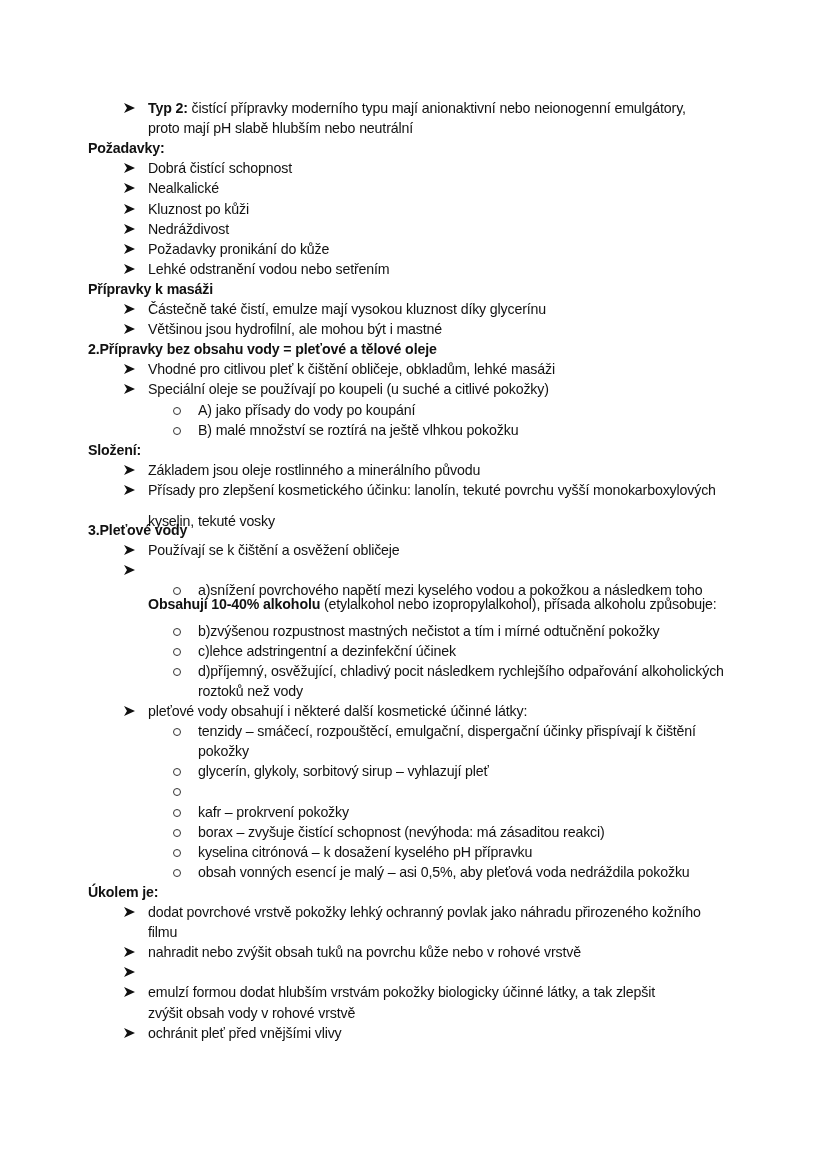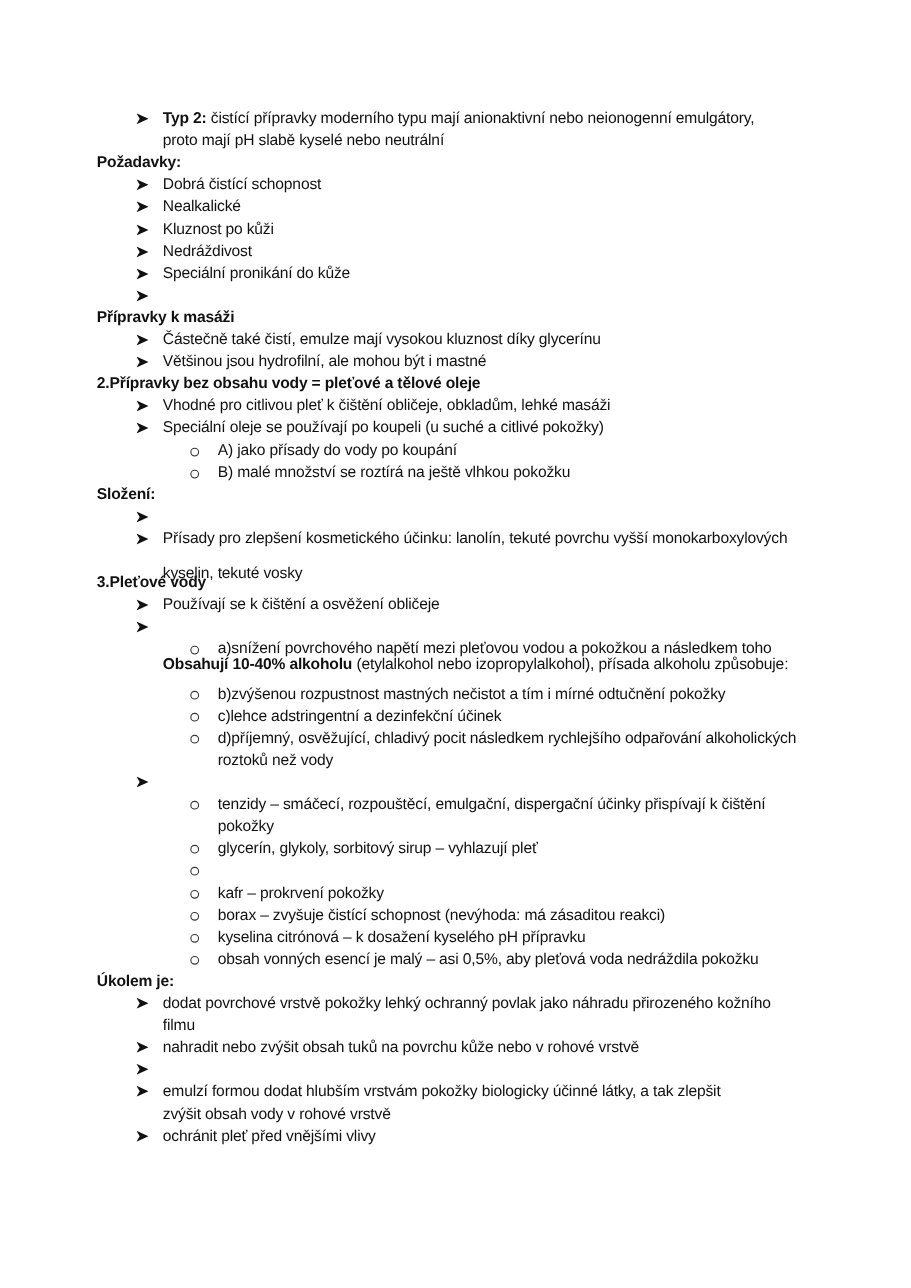--- a/index.html
+++ b/index.html
@@ -17,21 +17,21 @@
 </head>
 <body>
 
 <div class="page" id="page">
     <div class="arrow" style="left: 124px; top: 98px;">
       <svg width="11" height="10" viewBox="0 0 11 10">
         <path d="M0 0 L11 5 L0 10 L3 5 Z" fill="#111"></path>
       </svg>
     </div>
     <div class="line" style="left: 148px; top: 98px;"><b>Typ 2:</b><span> čistící přípravky moderního typu mají anionaktivní nebo neionogenní emulgátory,</span></div>
-    <div class="line" style="left: 148px; top: 118.1px;">proto mají pH slabě kyselé nebo neutrální</div>
+    <div class="line" style="left: 148px; top: 118.1px;">proto mají pH slabě hlubším nebo neutrální</div>
     <div class="line heading" style="top: 138.2px;">Požadavky:</div>
     <div class="arrow" style="left: 124px; top: 158.3px;">
       <svg width="11" height="10" viewBox="0 0 11 10">
         <path d="M0 0 L11 5 L0 10 L3 5 Z" fill="#111"></path>
       </svg>
     </div>
     <div class="line" style="left: 148px; top: 158.3px;"><span>Dobrá čistící schopnost</span></div>
     <div class="arrow" style="left: 124px; top: 178.4px;">
       <svg width="11" height="10" viewBox="0 0 11 10">
         <path d="M0 0 L11 5 L0 10 L3 5 Z" fill="#111"></path>
@@ -48,26 +48,27 @@
       <svg width="11" height="10" viewBox="0 0 11 10">
         <path d="M0 0 L11 5 L0 10 L3 5 Z" fill="#111"></path>
       </svg>
     </div>
     <div class="line" style="left: 148px; top: 218.6px;"><span>Nedráždivost</span></div>
     <div class="arrow" style="left: 124px; top: 238.7px;">
       <svg width="11" height="10" viewBox="0 0 11 10">
         <path d="M0 0 L11 5 L0 10 L3 5 Z" fill="#111"></path>
       </svg>
     </div>
-    <div class="line" style="left: 148px; top: 238.7px;"><span>Speciální pronikání do kůže</span></div>
+    <div class="line" style="left: 148px; top: 238.7px;"><span>Požadavky pronikání do kůže</span></div>
     <div class="arrow" style="left: 124px; top: 258.8px;">
       <svg width="11" height="10" viewBox="0 0 11 10">
         <path d="M0 0 L11 5 L0 10 L3 5 Z" fill="#111"></path>
       </svg>
     </div>
+    <div class="line" style="left: 148px; top: 258.8px;"><span>Lehké odstranění vodou nebo setřením</span></div>
     <div class="line heading" style="top: 278.9px;">Přípravky k masáži</div>
     <div class="arrow" style="left: 124px; top: 299px;">
       <svg width="11" height="10" viewBox="0 0 11 10">
         <path d="M0 0 L11 5 L0 10 L3 5 Z" fill="#111"></path>
       </svg>
     </div>
     <div class="line" style="left: 148px; top: 299px;"><span>Částečně také čistí, emulze mají vysokou kluznost díky glycerínu</span></div>
     <div class="arrow" style="left: 124px; top: 319.1px;">
       <svg width="11" height="10" viewBox="0 0 11 10">
         <path d="M0 0 L11 5 L0 10 L3 5 Z" fill="#111"></path>
@@ -90,20 +91,21 @@
     <div class="circle" style="left: 173px; top: 399.5px;"><span></span></div>
     <div class="line" style="left: 198px; top: 399.5px;"><span>A) jako přísady do vody po koupání</span></div>
     <div class="circle" style="left: 173px; top: 419.6px;"><span></span></div>
     <div class="line" style="left: 198px; top: 419.6px;"><span>B) malé množství se roztírá na ještě vlhkou pokožku</span></div>
     <div class="line heading" style="top: 439.7px;">Složení:</div>
     <div class="arrow" style="left: 124px; top: 459.8px;">
       <svg width="11" height="10" viewBox="0 0 11 10">
         <path d="M0 0 L11 5 L0 10 L3 5 Z" fill="#111"></path>
       </svg>
     </div>
+    <div class="line" style="left: 148px; top: 459.8px;"><span>Základem jsou oleje rostlinného a minerálního původu</span></div>
     <div class="arrow" style="left: 124px; top: 479.9px;">
       <svg width="11" height="10" viewBox="0 0 11 10">
         <path d="M0 0 L11 5 L0 10 L3 5 Z" fill="#111"></path>
       </svg>
     </div>
     <div class="line" style="left: 148px; top: 479.9px;"><span>Přísady pro zlepšení kosmetického účinku: lanolín, tekuté povrchu vyšší monokarboxylových</span></div>
     <div class="line" style="left: 148px; top: 500px; margin-top: 11px;">kyselin, tekuté vosky</div>
     <div class="line heading" style="top: 520.1px;">3.Pleťové vody</div>
     <div class="arrow" style="left: 124px; top: 540.2px;">
       <svg width="11" height="10" viewBox="0 0 11 10">
@@ -111,33 +113,34 @@
       </svg>
     </div>
     <div class="line" style="left: 148px; top: 540.2px;"><span>Používají se k čištění a osvěžení obličeje</span></div>
     <div class="arrow" style="left: 124px; top: 560.3px;">
       <svg width="11" height="10" viewBox="0 0 11 10">
         <path d="M0 0 L11 5 L0 10 L3 5 Z" fill="#111"></path>
       </svg>
     </div>
     <div class="line" style="left: 148px; top: 560.3px; margin-top: 34px;"><b>Obsahují 10-40% alkoholu</b><span> (etylalkohol nebo izopropylalkohol), přísada alkoholu způsobuje:</span></div>
     <div class="circle" style="left: 173px; top: 580.4px;"><span></span></div>
-    <div class="line" style="left: 198px; top: 580.4px;"><span>a)snížení povrchového napětí mezi pleťovou vodou a pokožkou a následkem toho</span></div>
+    <div class="line" style="left: 198px; top: 580.4px;"><span>a)snížení povrchového napětí mezi kyselého vodou a pokožkou a následkem toho</span></div>
     <div class="circle" style="left: 173px; top: 620.6px;"><span></span></div>
     <div class="line" style="left: 198px; top: 620.6px;"><span>b)zvýšenou rozpustnost mastných nečistot a tím i mírné odtučnění pokožky</span></div>
     <div class="circle" style="left: 173px; top: 640.7px;"><span></span></div>
     <div class="line" style="left: 198px; top: 640.7px;"><span>c)lehce adstringentní a dezinfekční účinek</span></div>
     <div class="circle" style="left: 173px; top: 660.8px;"><span></span></div>
     <div class="line" style="left: 198px; top: 660.8px;"><span>d)příjemný, osvěžující, chladivý pocit následkem rychlejšího odpařování alkoholických</span></div>
     <div class="line" style="left: 198px; top: 680.9px;">roztoků než vody</div>
     <div class="arrow" style="left: 124px; top: 701px;">
       <svg width="11" height="10" viewBox="0 0 11 10">
         <path d="M0 0 L11 5 L0 10 L3 5 Z" fill="#111"></path>
       </svg>
     </div>
+    <div class="line" style="left: 148px; top: 701px;"><span>pleťové vody obsahují i některé další kosmetické účinné látky:</span></div>
     <div class="circle" style="left: 173px; top: 721.1px;"><span></span></div>
     <div class="line" style="left: 198px; top: 721.1px;"><span>tenzidy – smáčecí, rozpouštěcí, emulgační, dispergační účinky přispívají k čištění</span></div>
     <div class="line" style="left: 198px; top: 741.2px;">pokožky</div>
     <div class="circle" style="left: 173px; top: 761.3px;"><span></span></div>
     <div class="line" style="left: 198px; top: 761.3px;"><span>glycerín, glykoly, sorbitový sirup – vyhlazují pleť</span></div>
     <div class="circle" style="left: 173px; top: 781.4px;"><span></span></div>
     <div class="circle" style="left: 173px; top: 801.5px;"><span></span></div>
     <div class="line" style="left: 198px; top: 801.5px;"><span>kafr – prokrvení pokožky</span></div>
     <div class="circle" style="left: 173px; top: 821.6px;"><span></span></div>
     <div class="line" style="left: 198px; top: 821.6px;"><span>borax – zvyšuje čistící schopnost (nevýhoda: má zásaditou reakci)</span></div>

